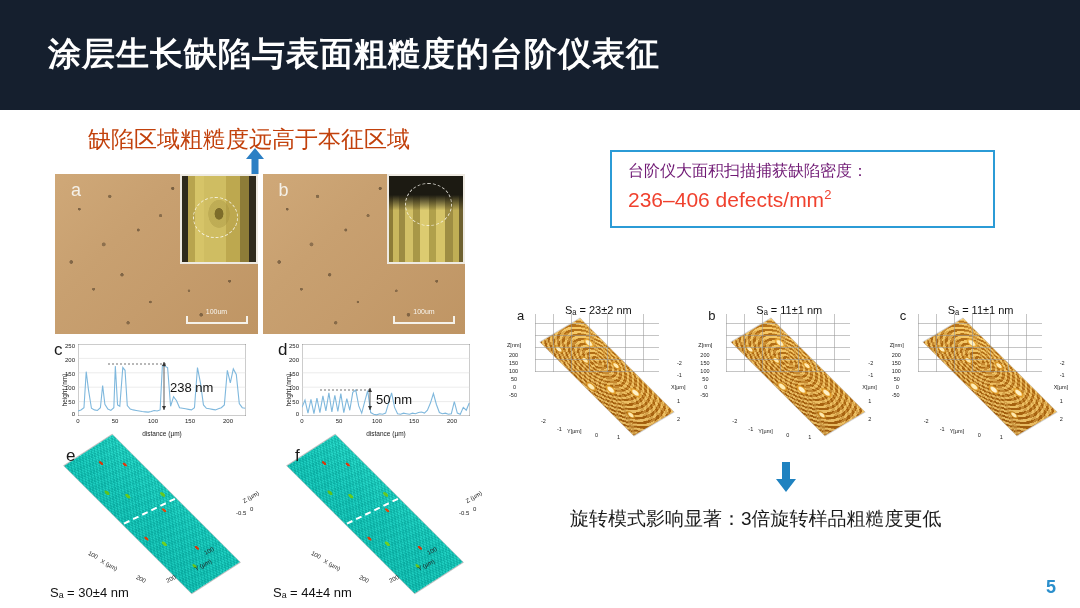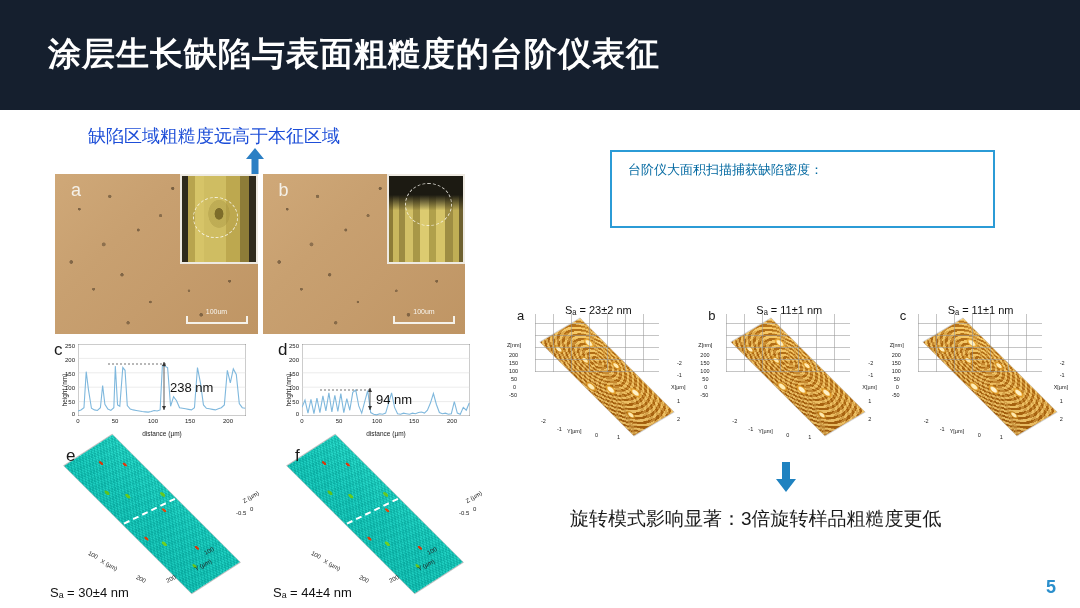--- a/index.html
+++ b/index.html
@@ -27,22 +27,22 @@
     font-weight: bold;
     color: #ffffff;
     letter-spacing: 1px;
     white-space: nowrap;
   }
 
   
   #left-caption {
     position: absolute;
     left: 88px; top: 124px;
-    font-size: 18px;
-    color: #1d4ed8;
+    font-size: 23px;
+    color: #c2410c;
     white-space: nowrap;
   }
 
   .up-arrow {
     position: absolute;
     left: 245px; top: 148px;
     width: 20px; height: 26px;
   }
 
   #micrograph-row {
@@ -258,22 +258,22 @@
   
   #callout-box {
     position: absolute;
     left: 610px; top: 150px;
     width: 385px; height: 78px;
     border: 2.5px solid #2b9bd6;
     background: #ffffff;
     padding: 9px 0 0 16px;
   }
   #callout-line1 {
-    font-size: 13px;
-    color: #0369a1;
+    font-size: 16px;
+    color: #701a75;
     white-space: nowrap;
   }
   #callout-line2 {
     font-size: 21px;
     color: #f0412e;
     margin-top: 5px;
     white-space: nowrap;
   }
   #callout-line2 sup { font-size: 13px; }
 
@@ -452,21 +452,21 @@
       <div class="prof-ytick" style="top:30px">150</div>
       <div class="prof-ytick" style="top:44px">100</div>
       <div class="prof-ytick" style="top:58px">50</div>
       <div class="prof-ytick" style="top:70px">0</div>
       <div class="prof-xtick" style="left:0px">0</div>
       <div class="prof-xtick" style="left:37px">50</div>
       <div class="prof-xtick" style="left:75px">100</div>
       <div class="prof-xtick" style="left:112px">150</div>
       <div class="prof-xtick" style="left:150px">200</div>
     </div>
-    <div class="annot-text" style="left:104px; top:54px;">94 nm</div>
+    <div class="annot-text" style="left:104px; top:54px;">50 nm</div>
     <div class="prof-xlabel">distance (µm)</div>
   </div>
 </div>
 
 <div id="surface-row">
 
   <div class="surface-panel">
     <div class="surf-label" style="left:22px; top:4px;">e</div>
     <div class="surf-plate"></div>
     <div class="surf-dash"></div>
@@ -494,20 +494,23 @@
     <div class="surf-axtext" style="left:122px; top:134px; transform:rotate(-28deg);">200</div>
     <div class="surf-axtext" style="left:198px; top:52px; transform:rotate(-30deg);">Z (µm)</div>
     <div class="surf-axtext" style="left:206px; top:64px;">0</div>
     <div class="surf-axtext" style="left:192px; top:68px;">-0.5</div>
     <div class="surf-sa" style="left:6px;">Sₐ = 44±4 nm</div>
   </div>
 </div>
 
 <div id="callout-box">
   <div id="callout-line1">台阶仪大面积扫描捕获缺陷密度：</div>
+  <div id="callout-line2">
+    <span>236–406 defects/mm</span><sup>2</sup>
+  </div>
 </div>
 
 <div id="afm-row">
 
   <div class="afm-panel">
     <div class="afm-letter">a</div>
     <div class="afm-grid"></div>
     <div class="afm-sa">Sₐ = 23±2 nm</div>
     <div class="afm-plate"></div>
     <div class="afm-axtext" style="left:2px; top:44px;">Z[nm]</div>

